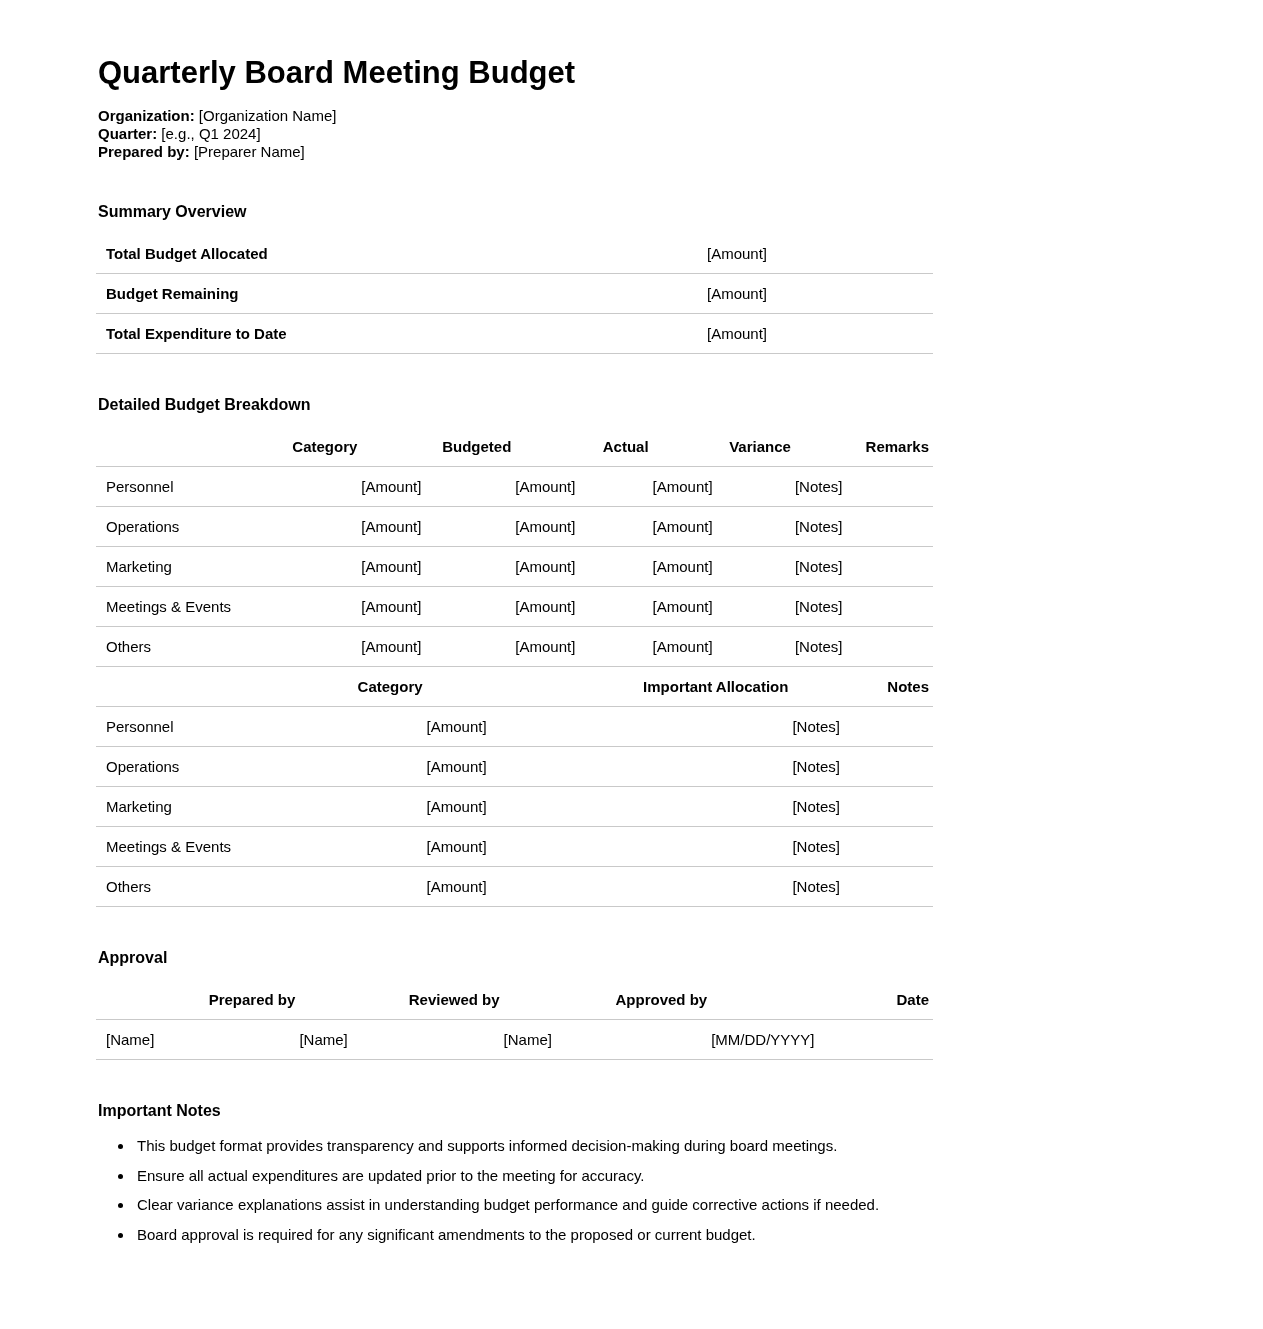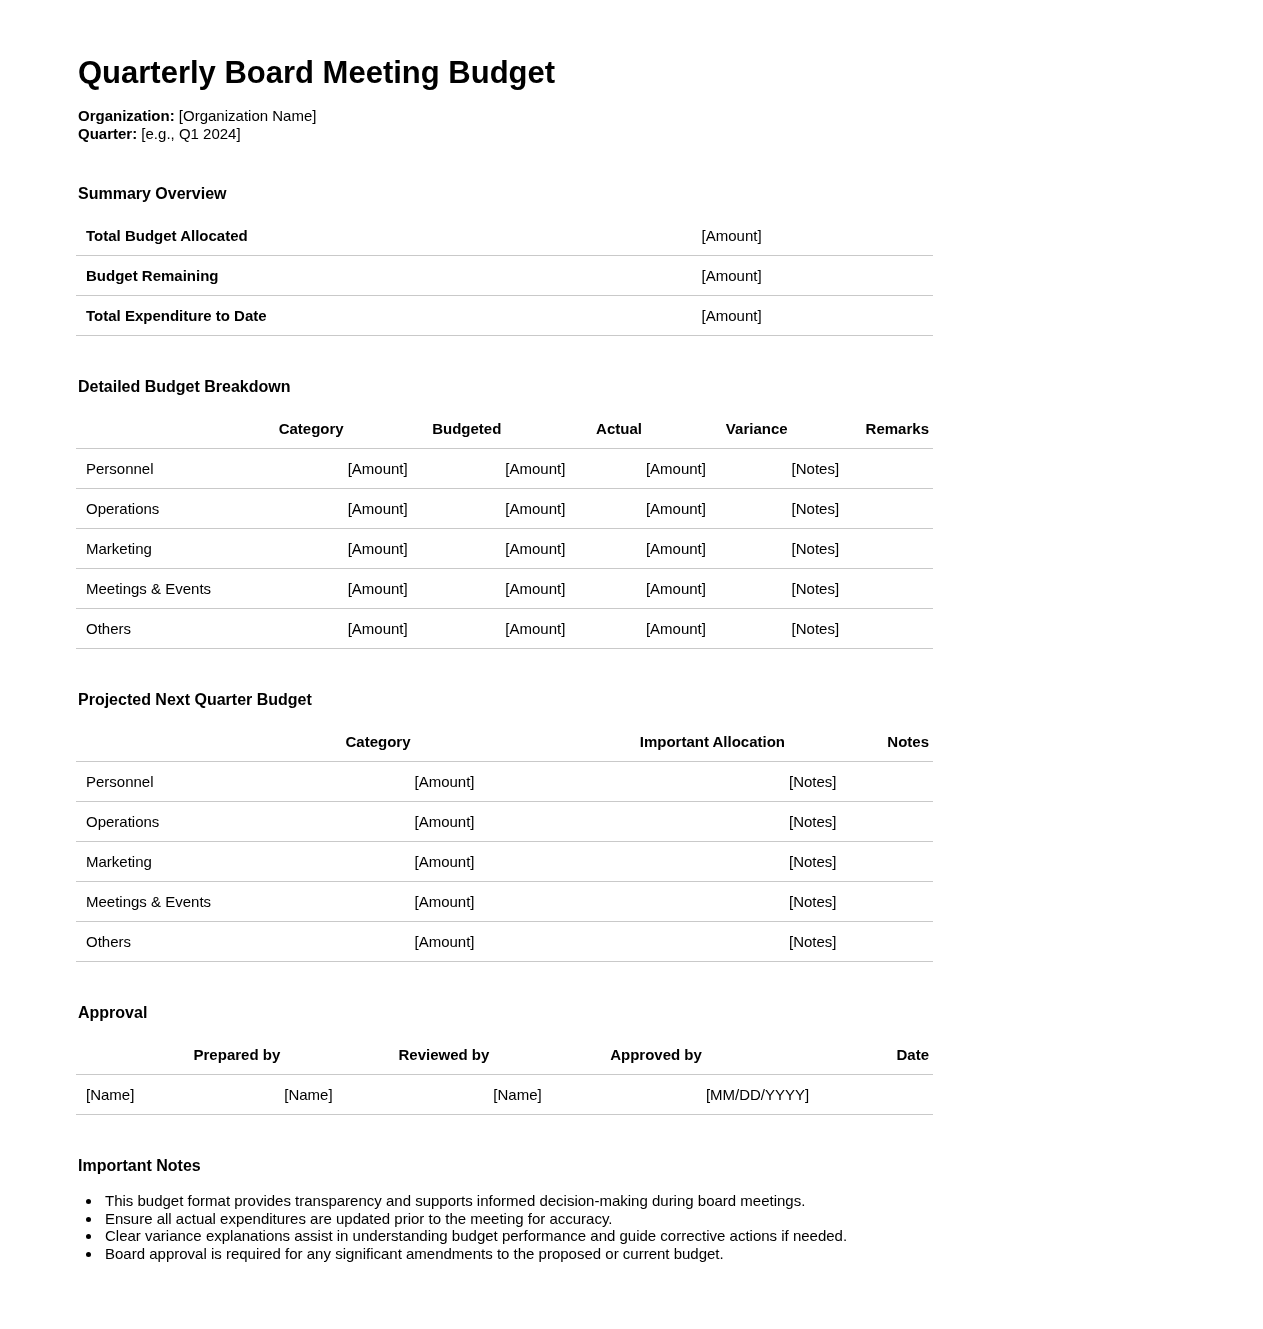--- a/index.html
+++ b/index.html
@@ -1,20 +1,20 @@
 <!DOCTYPE html>
 <html><head>
 <meta charset="utf-8">
 <style>
   html, body { margin: 0; padding: 0; background: #ffffff; }
   .page {
     width: 1014px;
     height: 1329px;
     box-sizing: border-box;
-    padding: 56px 81px 0 76px;
+    padding: 56px 81px 0 96px;
     background: #ffffff;
     color: #000000;
     font-family: "Liberation Sans", "DejaVu Sans", sans-serif;
     font-size: 15px;
   }
   h1.doc-title {
     font-size: 31px;
     line-height: 1.1;
     font-weight: bold;
     margin: 0 0 17px 2px;
@@ -42,38 +42,42 @@
     overflow: hidden;
   }
   th { font-weight: bold; text-align: right; }
   th:first-child, td:first-child { padding-left: 10px; }
   .bold-cell { font-weight: bold; }
   ul.notes-list {
     margin: 17px 0 0 2px;
     padding-left: 24px;
     line-height: 17.5px;
   }
-  ul.notes-list li { padding-left: 3px; margin: 0; }
+  ul.notes-list li { padding-left: 3px; margin: 12px; }
 </style>
 </head>
 <body>
 
 <div class="page">
 
   <h1 class="doc-title">Quarterly Board Meeting Budget</h1>
 
   <div class="meta-block">
     <div class="meta-line">
       <span class="meta-label">Organization:</span>
       <span>[Organization Name]</span>
     </div>
     <div class="meta-line">
       <span class="meta-label">Quarter:</span>
       <span>[e.g., Q1 2024]</span>
     </div>
+    <div class="meta-line">
+      <span class="meta-label">Prepared by:</span>
+      <span>[Preparer Name]</span>
+    </div>
   </div>
 
   <h2 class="section-heading">Summary Overview</h2>
   <table>
     <colgroup>
         <col style="width:73%">
         <col style="width:27%">
       </colgroup>
     <tbody>
       <tr>
@@ -141,21 +145,20 @@
       <tr>
         <td>Others</td>
         <td>[Amount]</td>
         <td>[Amount]</td>
         <td>[Amount]</td>
         <td>[Notes]</td>
       </tr>
     </tbody>
   </table>
 
-  <h2 class="section-heading">Projected Next Quarter Budget</h2>
   <table>
     <colgroup>
         <col style="width:39.5%">
         <col style="width:43.7%">
         <col style="width:16.8%">
       </colgroup>
     <thead>
       <tr>
         <th>Category</th>
         <th>Important Allocation</th>

